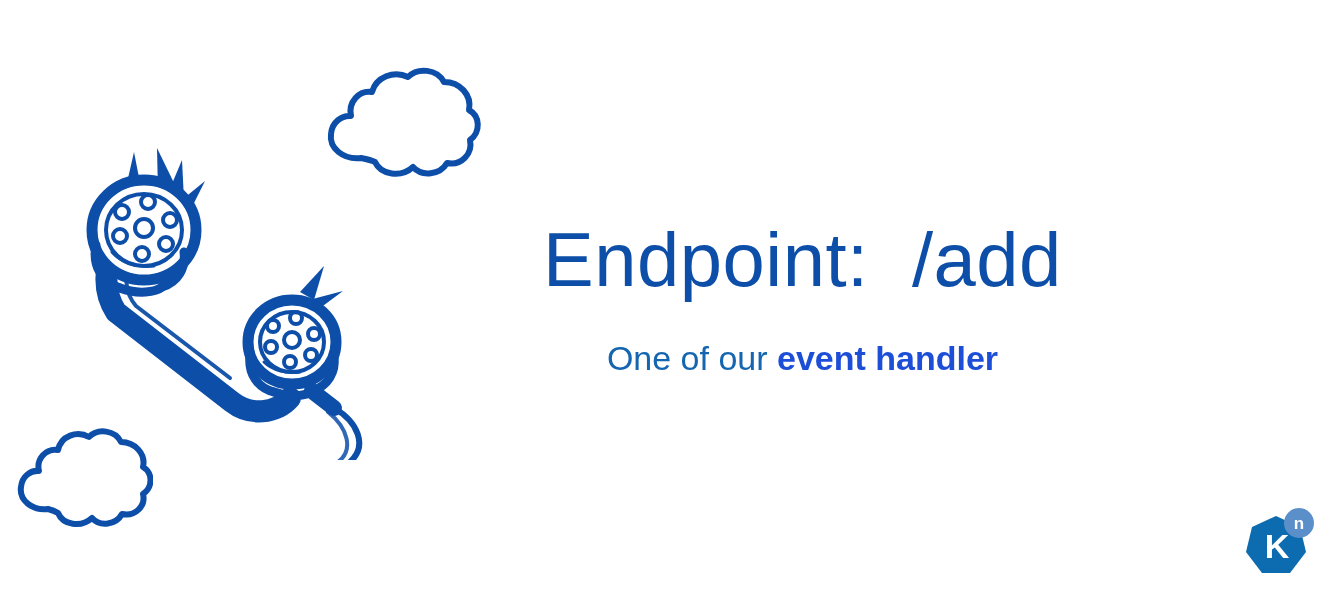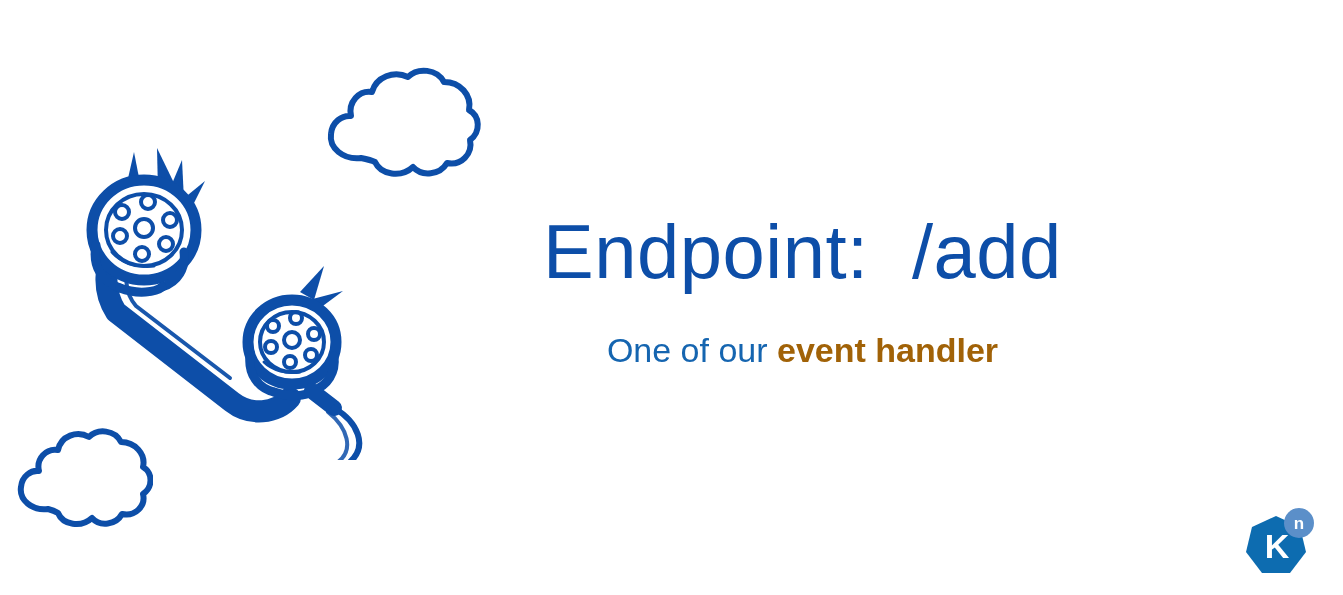--- a/index.html
+++ b/index.html
@@ -50,36 +50,36 @@
     width: 745px;
     text-align: center;
   }
   #page-title {
     color: #0d4ea8;
     font-size: 76px;
     font-weight: 400;
     line-height: 1.0;
     letter-spacing: 0.5px;
     white-space: pre;
-    margin: 4px;
+    margin: 12px;
     padding: 0;
   }
   #subtitle-block {
     margin-top: 34px;
   }
   .subtitle-line {
     color: #1565b0;
     font-size: 34px;
     font-weight: 400;
     line-height: 1.55;
     white-space: nowrap;
   }
   .subtitle-line b {
     font-weight: 700;
-    color: #a16207;
+    color: #1d4ed8;
   }
 
   
   #logo {
     position: absolute;
     left: 1246px;
     top: 508px;
     width: 76px;
     height: 76px;
   }

